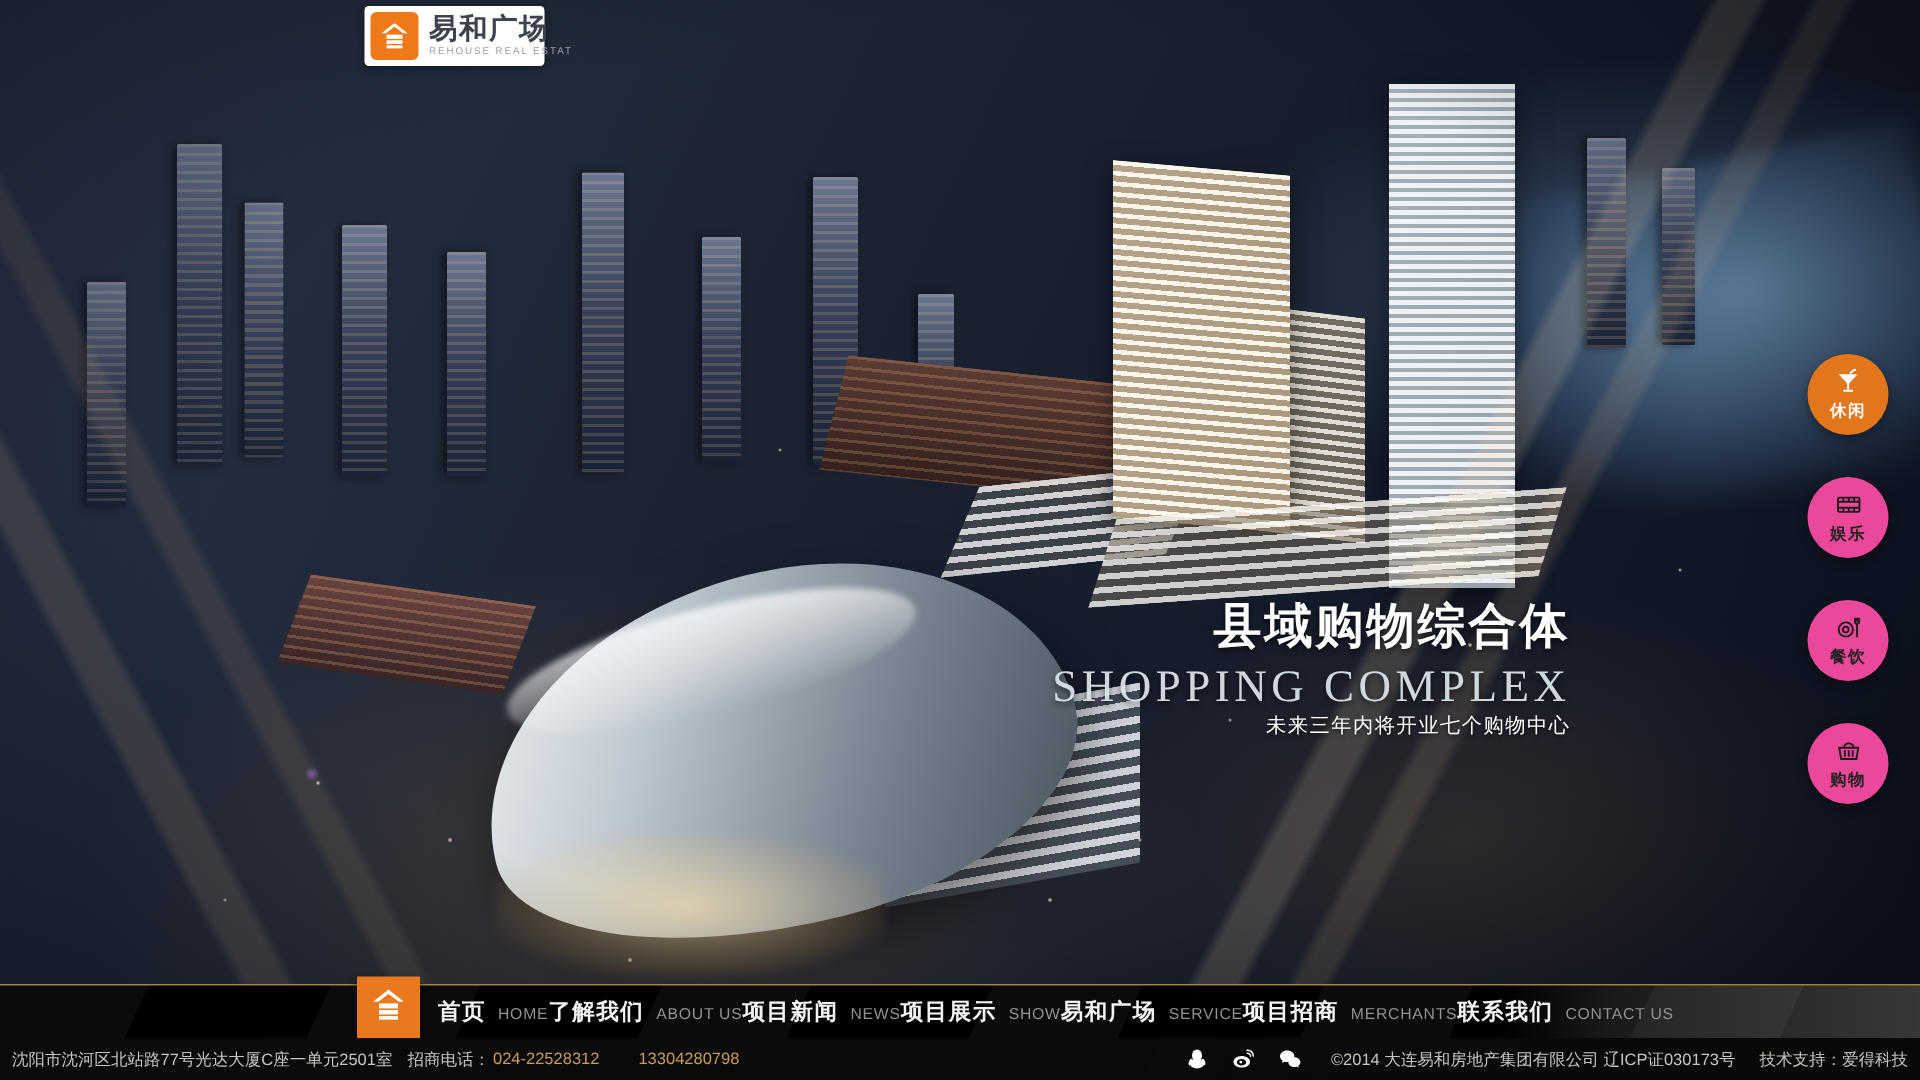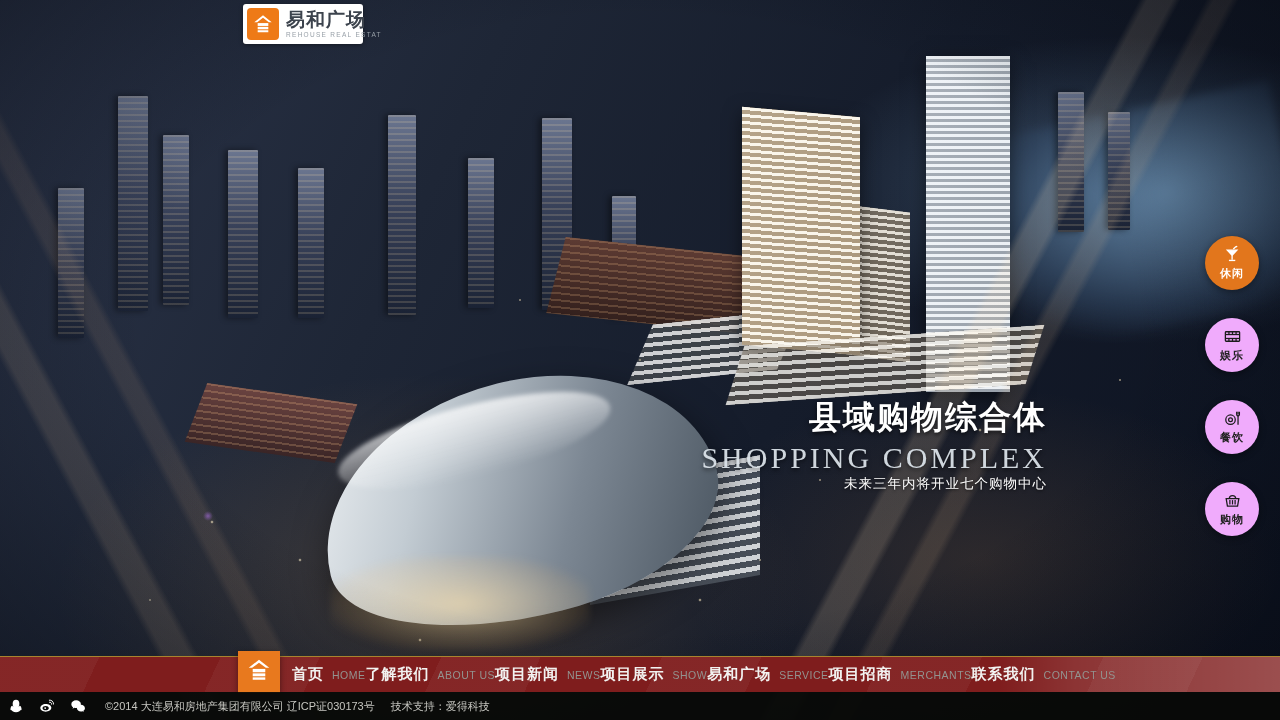--- a/index.html
+++ b/index.html
@@ -87,38 +87,38 @@
     box-shadow:0 1px 4px rgba(0,0,0,.4);cursor:pointer;}
   .logo-mark{width:32px;height:32px;border-radius:4px;background:#ee7a17;flex:0 0 auto;
     display:flex;align-items:center;justify-content:center;}
   .logo-mark svg{width:22px;height:22px;}
   .logo-text{margin-left:7px;line-height:1;}
   .logo-cn{font-size:19px;font-weight:bold;color:#3c434d;letter-spacing:1px;}
   .logo-en{font-size:6.5px;letter-spacing:1.3px;color:#98a0a8;margin-top:3px;white-space:nowrap;}
 
   
   .side-nav{position:absolute;left:1205px;top:236px;display:flex;flex-direction:column;gap:28px;}
-  .side-btn{width:54px;height:54px;border-radius:50%;background:#f0abfc;color:#222;cursor:pointer;
+  .side-btn{width:54px;height:54px;border-radius:50%;background:#ec4899;color:#222;cursor:pointer;
     display:flex;flex-direction:column;align-items:center;justify-content:center;
     box-shadow:0 2px 7px rgba(0,0,0,.4);}
   .side-btn.active{background:#e2761c;color:#fff;}
   .side-btn svg{width:19px;height:19px;display:block;}
   .side-label{font-size:11px;font-weight:bold;margin-top:2px;letter-spacing:1px;}
 
   
   .hero-text{position:absolute;right:233px;top:396px;text-align:right;color:#fff;}
   .hero-cn{font-family:"Liberation Serif", serif;font-size:32px;font-weight:bold;letter-spacing:2px;
     margin:0;text-shadow:0 2px 4px rgba(0,0,0,.65);}
   .hero-en{font-family:"Liberation Serif", serif;font-size:30px;font-weight:400;letter-spacing:3px;
     color:rgba(224,231,238,.92);margin:1px 0 0 0;text-shadow:0 2px 4px rgba(0,0,0,.6);text-align:right;}
   .hero-sub{font-size:13.5px;line-height:17px;margin:7px 0 0 0;letter-spacing:1px;
     text-shadow:0 1px 3px rgba(0,0,0,.7);}
 
   
-  .navbar{position:absolute;left:0;right:0;top:656px;height:35px;background:#7f1d1d;
+  .navbar{position:absolute;left:0;right:0;top:656px;height:35px;background:#000000;
     border-top:1px solid #a8842e;}
   .navbar::before{content:"";position:absolute;inset:0;background:
     linear-gradient(to right, rgba(255,255,255,0) 0 78%, rgba(255,255,255,.1) 84%, rgba(255,255,255,.22) 100%),
     repeating-linear-gradient(115deg, rgba(255,255,255,.045) 0 90px, rgba(255,255,255,0) 90px 200px);}
   .home-btn{position:absolute;left:238px;top:-6px;width:42px;height:42px;background:#e8791e;cursor:pointer;
     display:flex;align-items:center;justify-content:center;box-shadow:0 2px 6px rgba(0,0,0,.45);z-index:2;}
   .home-btn svg{width:26px;height:26px;}
   .nav-items{position:absolute;left:292px;right:237px;top:0;height:100%;margin:0;padding:0;
     list-style:none;display:flex;align-items:center;justify-content:space-between;z-index:2;}
   .nav-item{display:flex;align-items:baseline;gap:8px;cursor:pointer;white-space:nowrap;}
@@ -286,20 +286,26 @@
         <span class="nav-en">MERCHANTS</span>
       </li>
       <li class="nav-item">
         <span class="nav-cn">联系我们</span>
         <span class="nav-en">CONTACT US</span>
       </li>
     </ul>
   </nav>
 
   <footer class="footer">
+    <div class="footer-left">
+      <span class="f-addr">沈阳市沈河区北站路77号光达大厦C座一单元2501室</span>
+      <span>招商电话：</span>
+      <span class="f-phone1">024-22528312</span>
+      <span class="f-phone2">13304280798</span>
+    </div>
     <div class="footer-right">
       <span class="f-icon">
         <svg viewBox="0 0 24 24" fill="#fff">
           <ellipse cx="12" cy="8.5" rx="5" ry="6"></ellipse>
           <ellipse cx="12" cy="16.5" rx="7.2" ry="5"></ellipse>
           <ellipse cx="5.5" cy="15" rx="1.6" ry="3.4" transform="rotate(18 5.5 15)"></ellipse>
           <ellipse cx="18.5" cy="15" rx="1.6" ry="3.4" transform="rotate(-18 18.5 15)"></ellipse>
         </svg>
       </span>
       <span class="f-icon">

